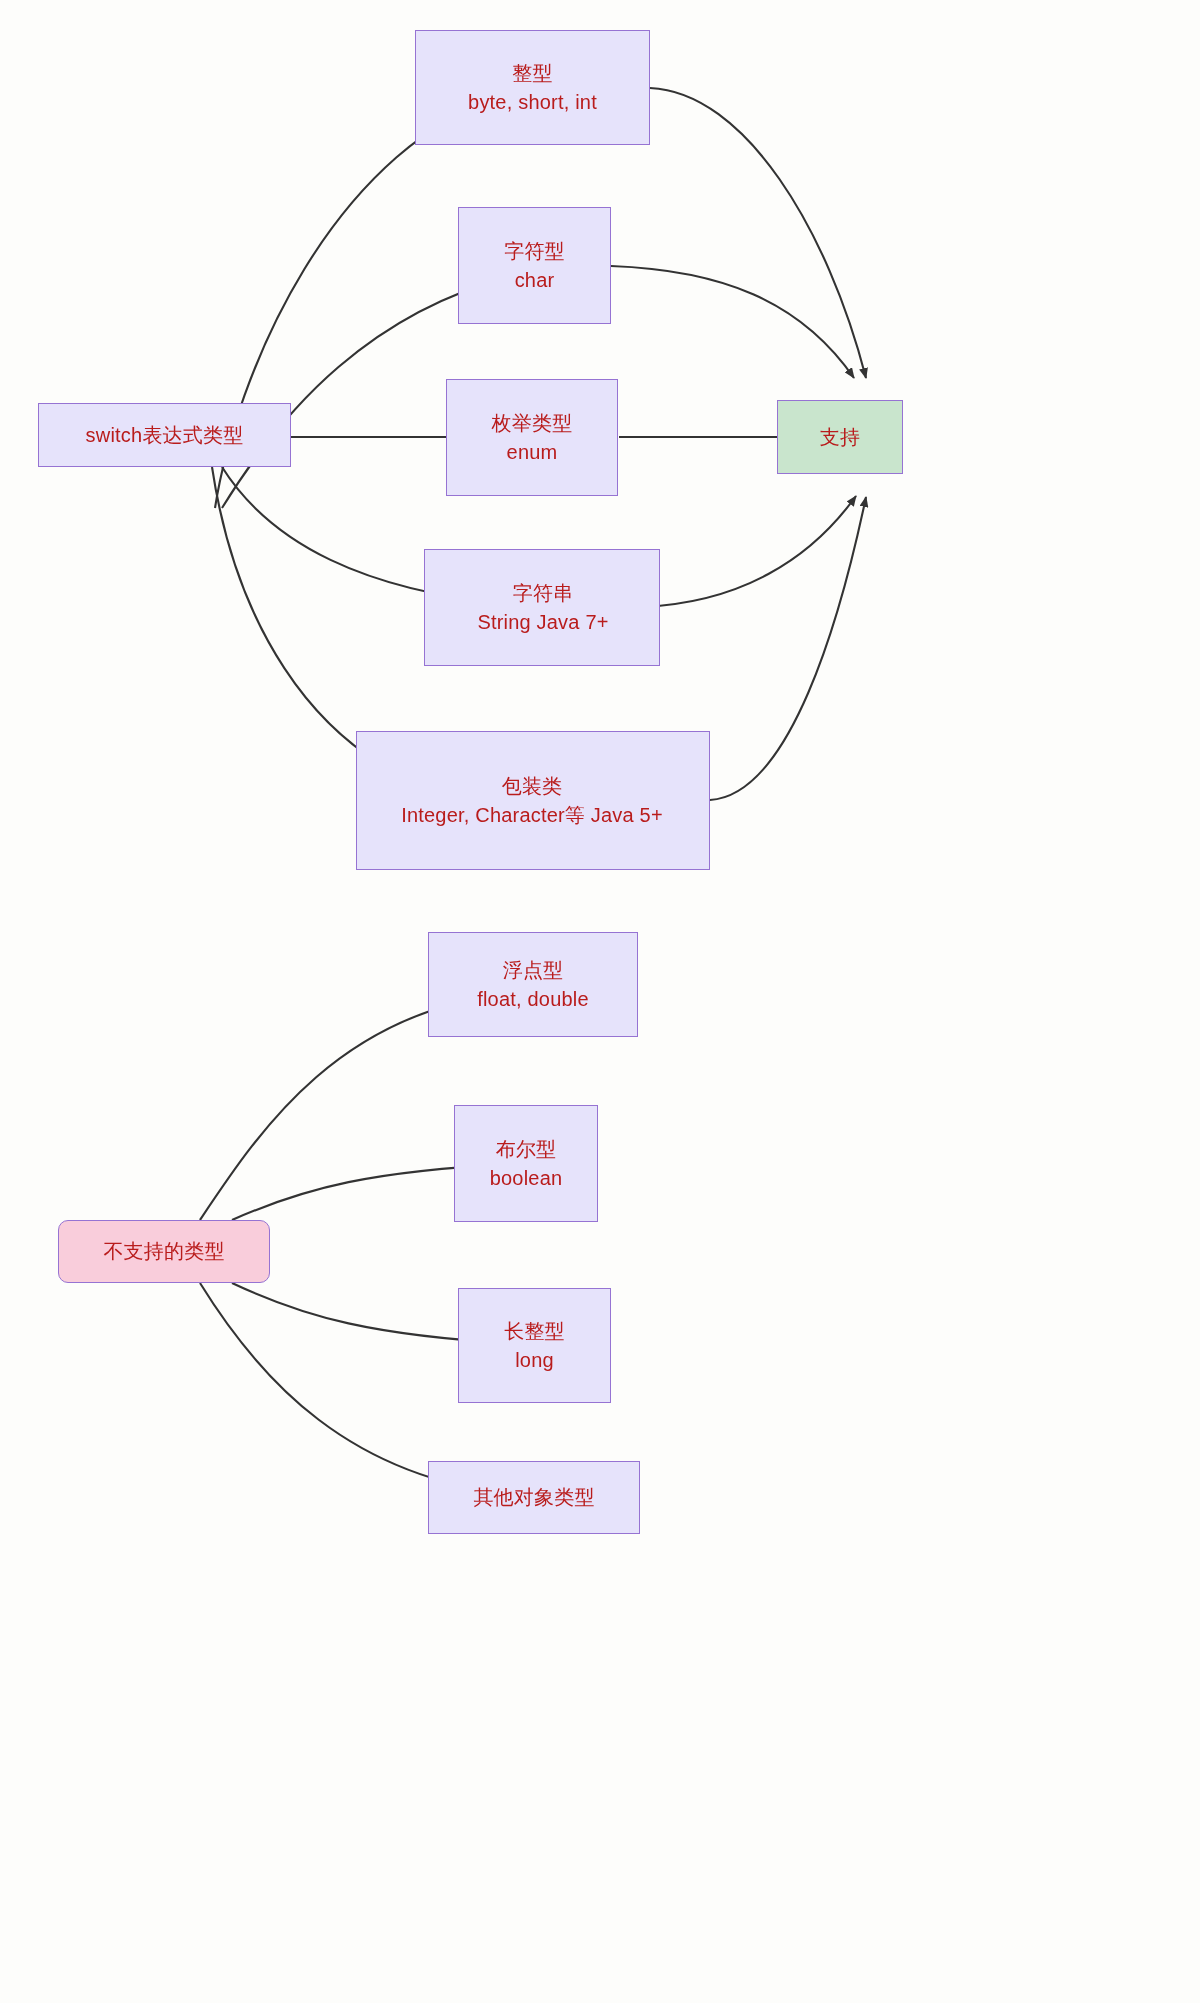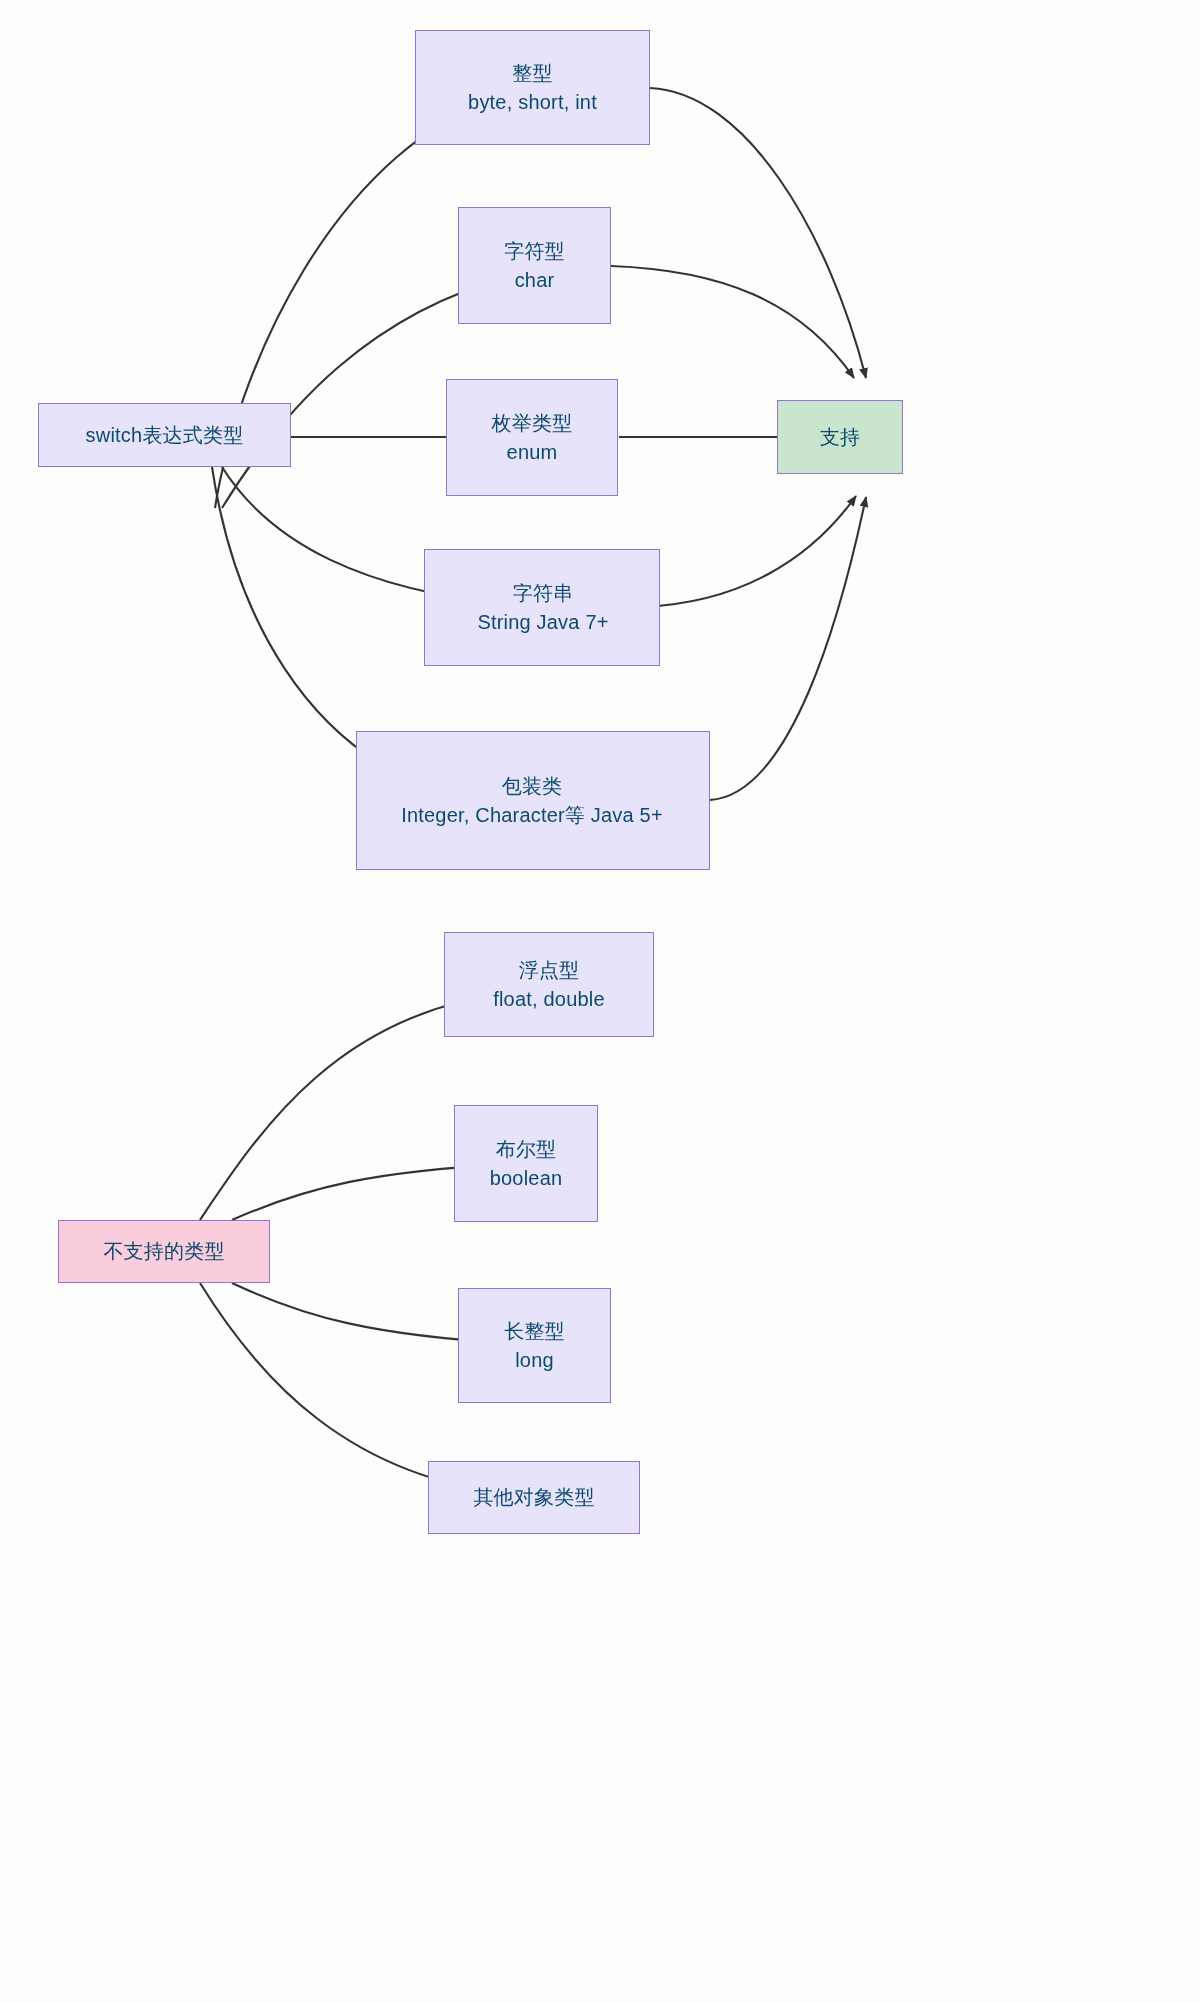--- a/index.html
+++ b/index.html
@@ -31,29 +31,29 @@
   }
   .node {
     position: absolute;
     box-sizing: border-box;
     border: 1.4px solid #9673d3;
     display: flex;
     flex-direction: column;
     align-items: center;
     justify-content: center;
     text-align: center;
-    color: #0c4a6e;
+    color: #b91c1c;
     font-size: 20px;
     line-height: 1.45;
     letter-spacing: 0.2px;
     padding: 4px 10px;
   }
   .node.lavender { background: #e6e3fb; }
   .node.green    { background: #c9e5cd; }
-  .node.pink     { background: #f9cddb; }
+  .node.pink     { background: #f9cddb; border-radius: 10px; }
   .node .line { display: block; white-space: nowrap; }
   .node .line.wrap { white-space: normal; }
 </style>
 </head>
 <body>
 
 <div id="canvas">
 
   <svg id="edge-layer" viewBox="0 0 1200 2003" width="1200" height="2003">
     <defs>
@@ -113,21 +113,21 @@
   </div>
 
   <div class="node green" style="left:777px; top:400px; width:126px; height:74px;text-align:center;">
     <span class="line">支持</span>
   </div>
 
   <div class="node pink" style="left:58px; top:1220px; width:212px; height:63px;">
     <span class="line">不支持的类型</span>
   </div>
 
-  <div class="node lavender" style="left:444px; top:932px; width:210px; height:105px;">
+  <div class="node lavender" style="left:428px; top:932px; width:210px; height:105px;">
     <span class="line">浮点型</span>
     <span class="line">float, double</span>
   </div>
 
   <div class="node lavender" style="left:454px; top:1105px; width:144px; height:117px;">
     <span class="line">布尔型</span>
     <span class="line">boolean</span>
   </div>
 
   <div class="node lavender" style="left:458px; top:1288px; width:153px; height:115px;">

